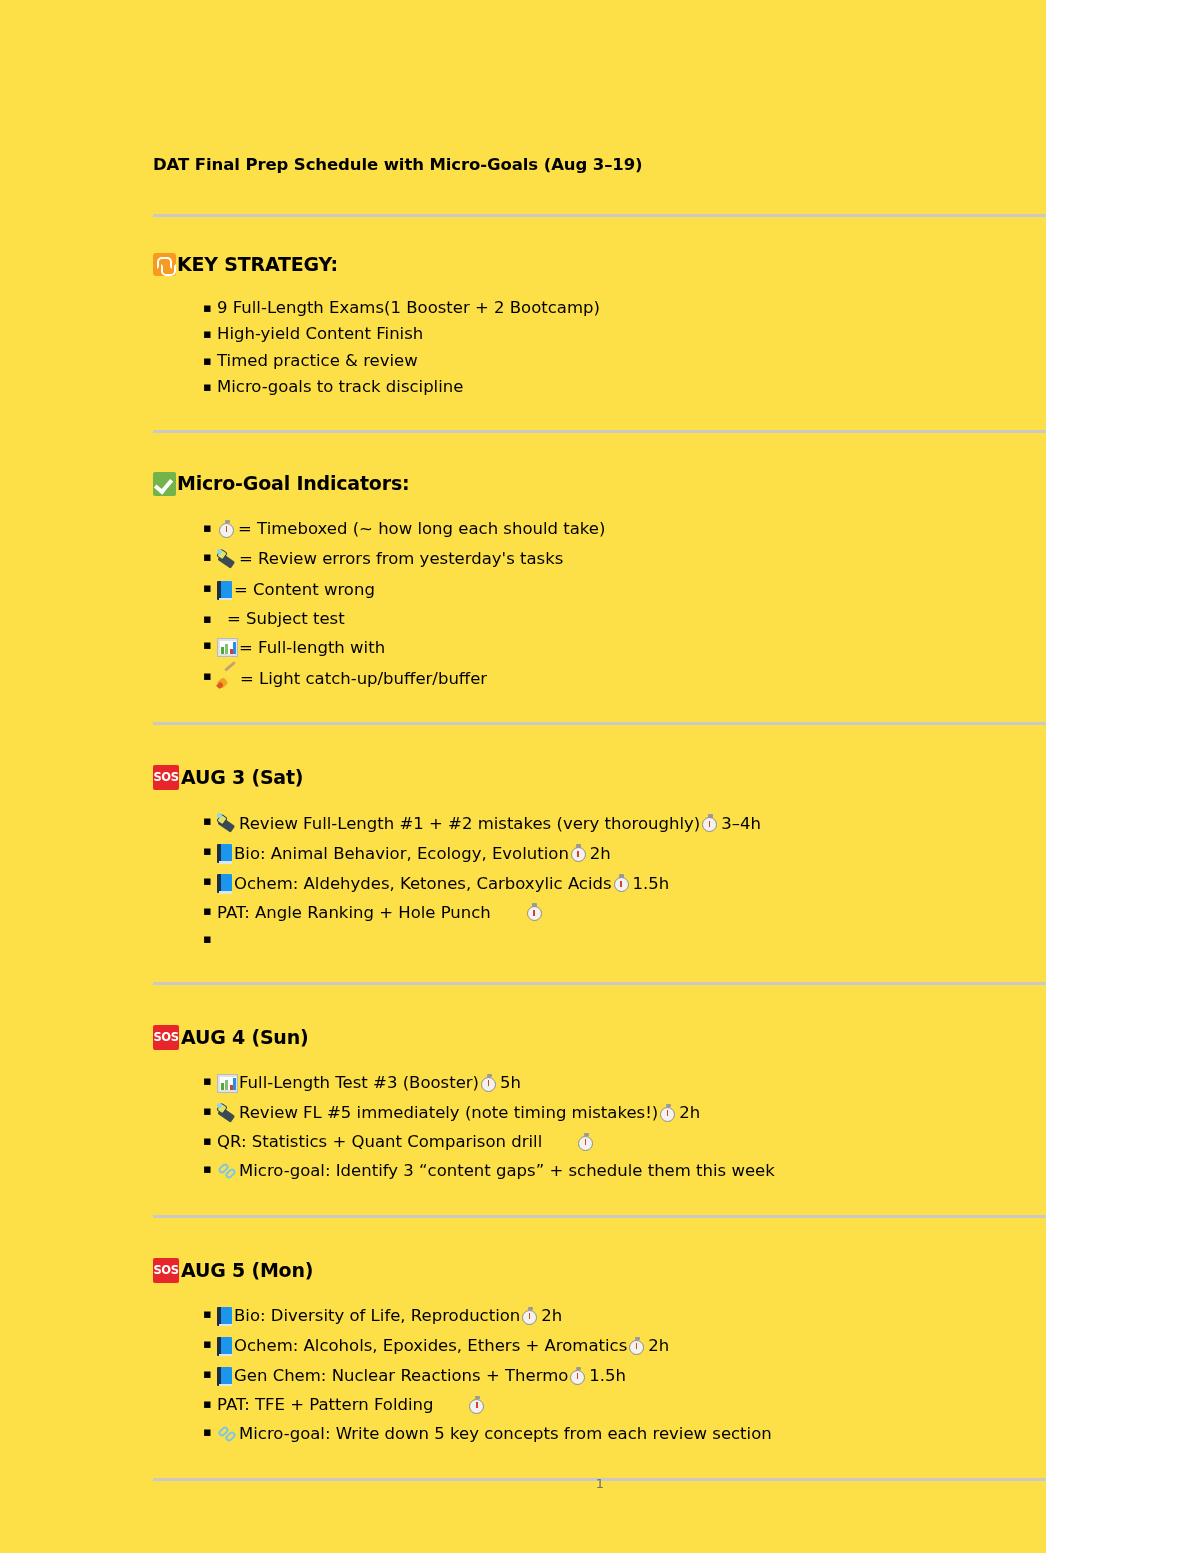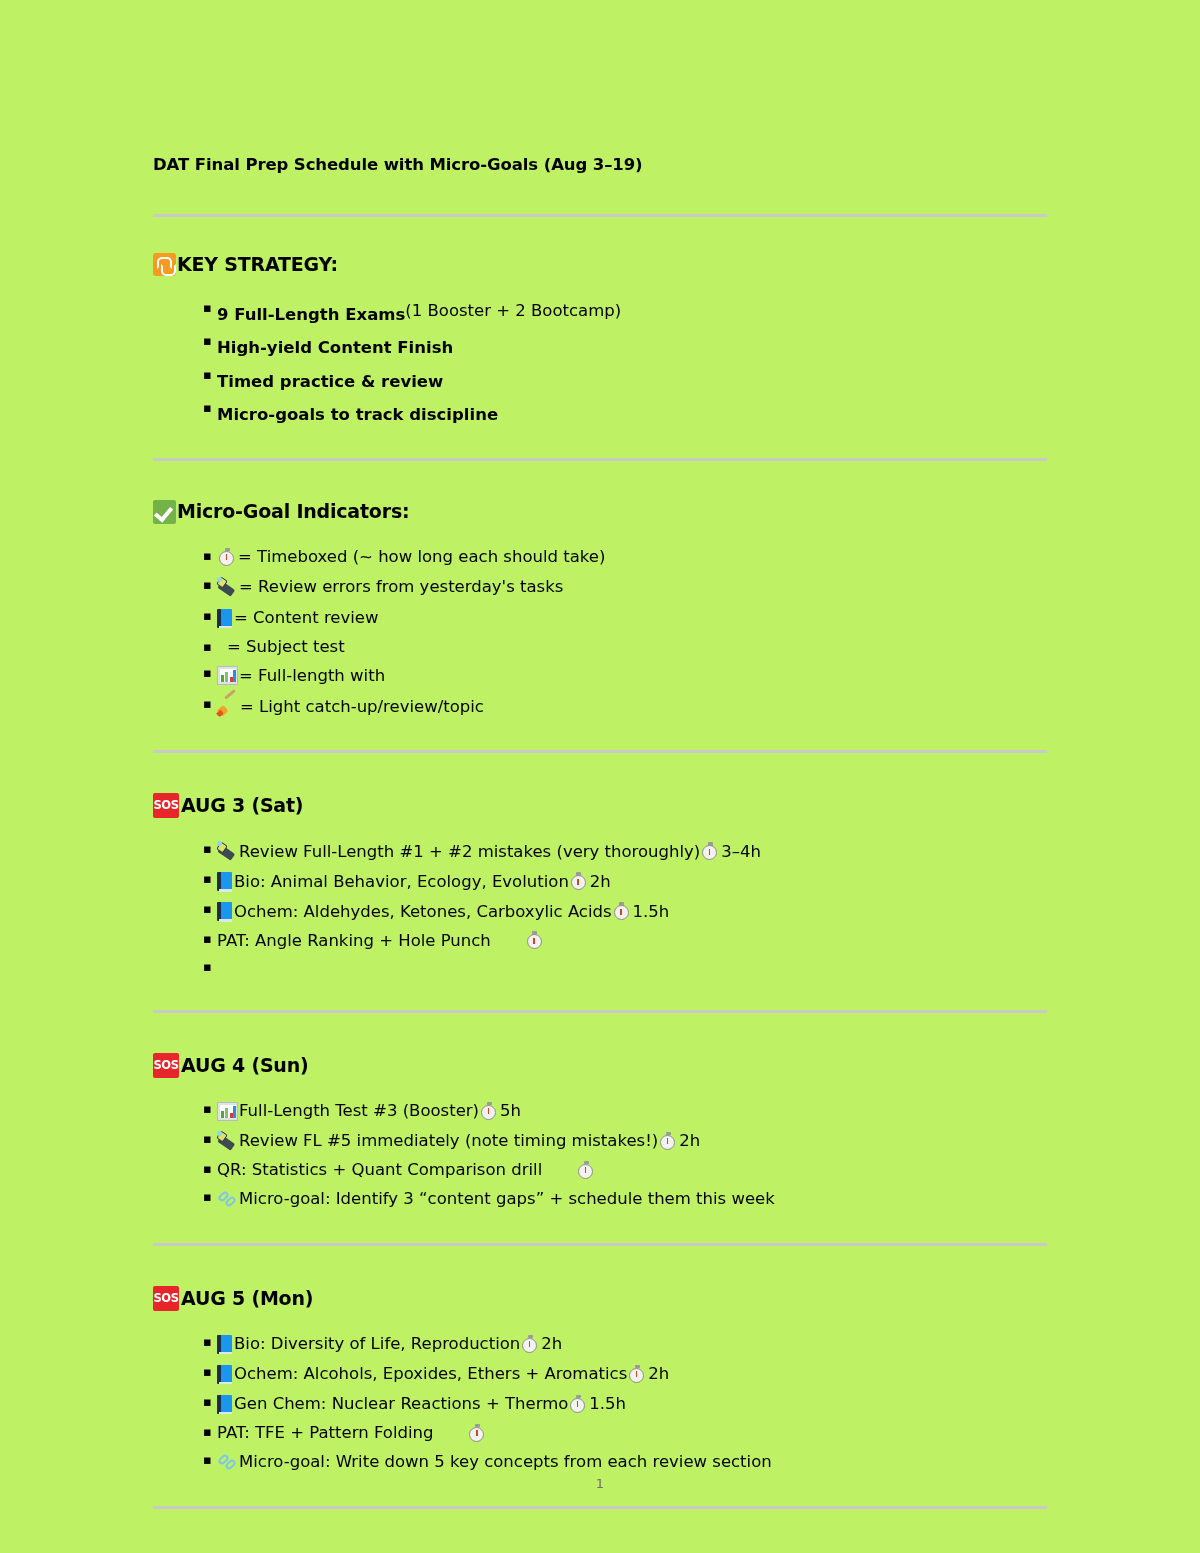--- a/index.html
+++ b/index.html
@@ -6,23 +6,23 @@
     margin: 0;
     padding: 0;
     background: #ffffff;
   }
   body {
     font-family: "DejaVu Sans", "Liberation Sans", sans-serif;
     color: #000000;
   }
   .page {
     position: relative;
-    width: 1200px;
+    width: 1046px;
     height: 1553px;
-    background: #bef264;
+    background: #fde047;
     box-sizing: border-box;
     overflow: hidden;
   }
   .content {
     position: absolute;
     left: 153px;
     top: 0;
     width: 894px;
   }
 
@@ -93,21 +93,21 @@
     line-height: 1.25;
     color: #000;
   }
 
   .li-body {
     display: flex;
     align-items: center;
     flex-wrap: nowrap;
   }
 
-  .b { font-weight: bold; margin-top: 7px; }
+  .b { font-weight: normal; }
 
   .txt { display: inline-block; }
 
   
   .ico {
     display: inline-block;
     flex: 0 0 auto;
     vertical-align: middle;
     position: relative;
   }
@@ -429,21 +429,21 @@
         </span>
       </li>
       <li>
         <span class="bullet-marker">▪</span>
         <span class="li-body">
           <span class="ico ico-book">
               <span class="spine"></span>
               <span class="face"></span>
               <span class="edge"></span>
             </span>
-          <span class="txt">= Content review</span>
+          <span class="txt">= Content wrong</span>
         </span>
       </li>
       <li>
         <span class="bullet-marker">▪</span>
         <span class="li-body">
           <span class="ico ico-missing"></span>
           <span class="txt">= Subject test</span>
         </span>
       </li>
       <li>
@@ -462,21 +462,21 @@
         </span>
       </li>
       <li>
         <span class="bullet-marker">▪</span>
         <span class="li-body">
           <span class="ico ico-brush">
               <span class="handle"></span>
               <span class="head"></span>
               <span class="tip"></span>
             </span>
-          <span class="txt">= Light catch-up/review/topic</span>
+          <span class="txt">= Light catch-up/buffer/buffer</span>
         </span>
       </li>
     </ul>
 
     <hr class="divider div-3">
 
     <div class="section-head head-day">
       <span class="ico ico-sos">SOS</span>
       <span class="head-text">AUG 3 (Sat)</span>
     </div>

